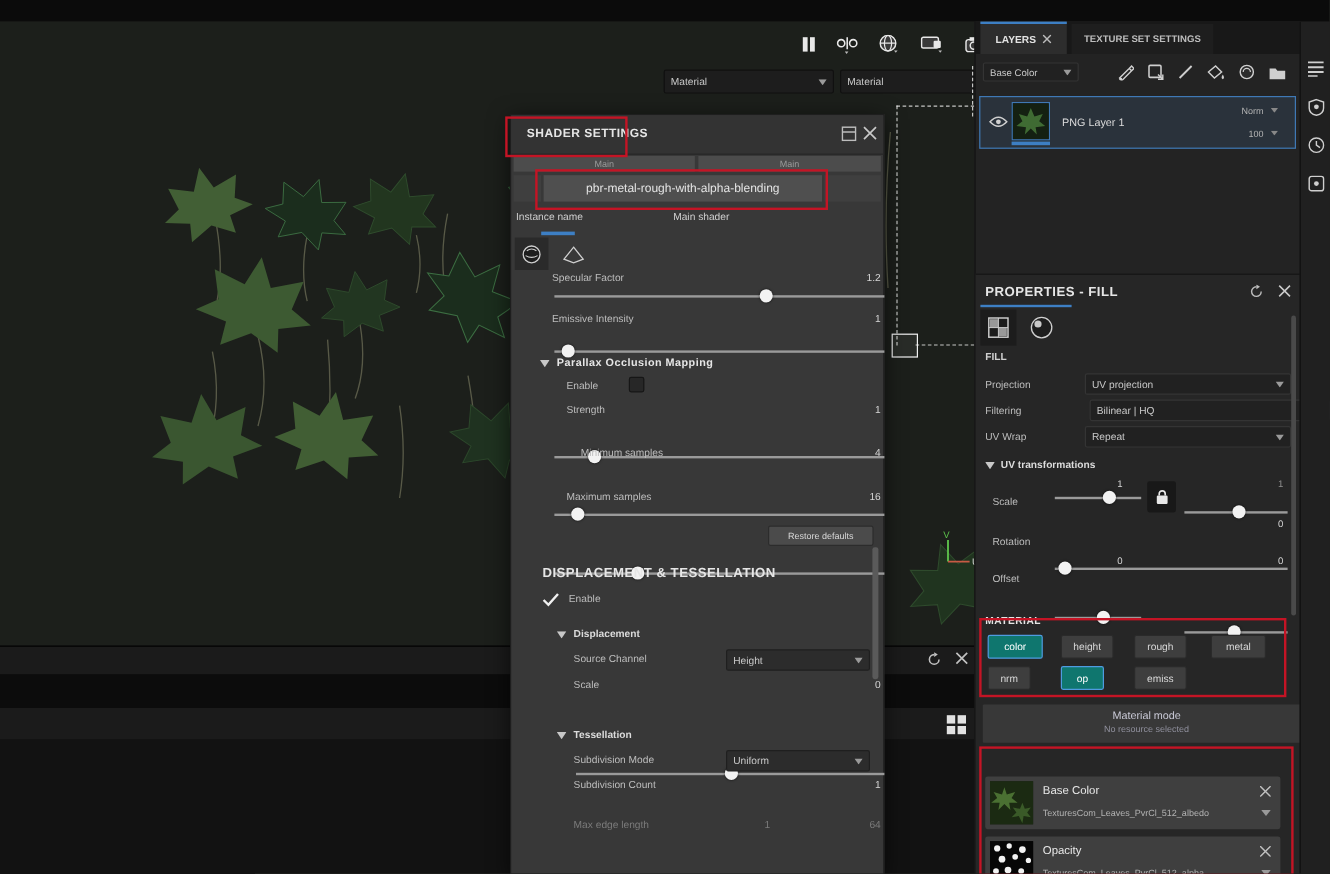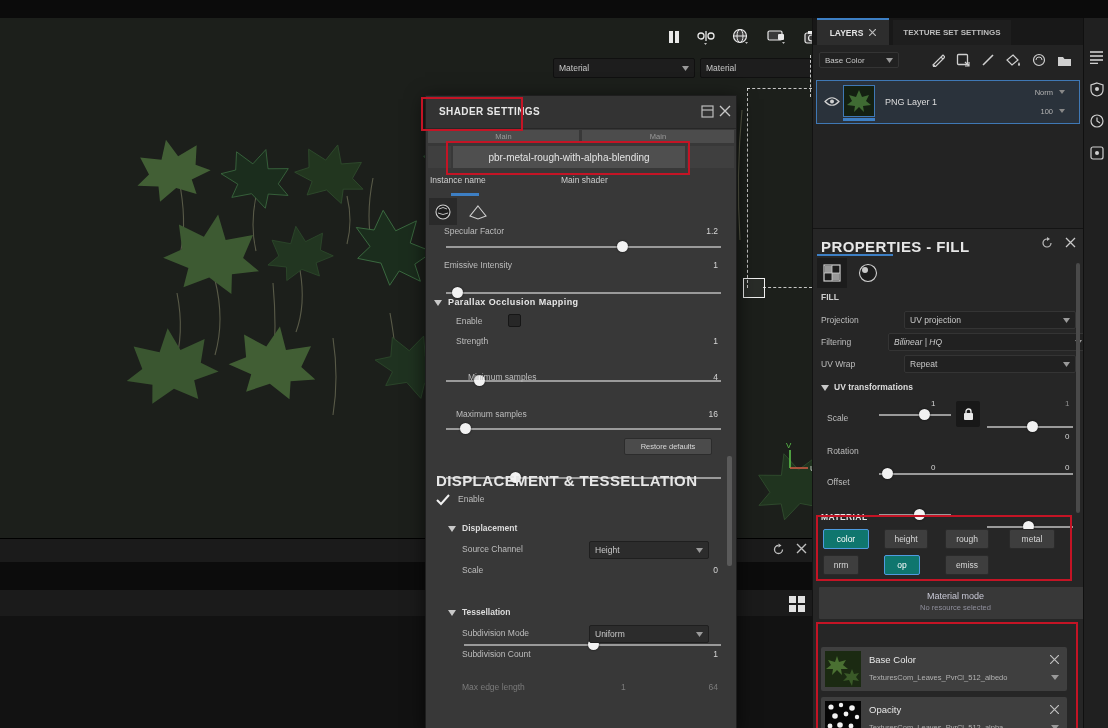--- a/index.html
+++ b/index.html
@@ -2,21 +2,21 @@
 <html><head>
 <meta charset="utf-8">
 <style>
   html,body{margin:0;padding:0;}
   body{width:1108px;height:728px;position:relative;overflow:hidden;background:#232323;
        font-family:"Liberation Sans",sans-serif;color:#ccc;-webkit-font-smoothing:antialiased;}
   .abs{position:absolute;}
   .panel{background:#262626;}
   .lbl{font-size:8.5px;color:#bdbdbd;white-space:nowrap;}
   .val{font-size:8.5px;color:#d5d5d5;white-space:nowrap;}
-  .hdr{font-size:15px;font-weight:bold;color:#e6e6e6;letter-spacing:.4px;white-space:nowrap;}
+  .hdr{font-size:11px;font-weight:bold;color:#e6e6e6;letter-spacing:.4px;white-space:nowrap;}
   .drop{background:#212121;border:1px solid #343434;border-radius:2px;display:flex;align-items:center;
         justify-content:space-between;padding:0 5px;font-size:8.5px;color:#c9c9c9;box-sizing:border-box;}
   .drop .chev{width:7px;height:5px;flex:0 0 auto;margin-left:4px;}
   .chev svg,.icon svg{display:block;}
   .sl{position:relative;height:12px;}
   .sl .track{position:absolute;left:0;right:0;top:5px;height:1.5px;background:#9a9a9a;}
   .sl .handle{position:absolute;top:0;width:11px;height:11px;border-radius:50%;background:#f2f2f2;
               transform:translateX(-5px);box-shadow:0 0 2px rgba(0,0,0,.8);}
   .dialog{background:#383838;box-shadow:0 4px 18px rgba(0,0,0,.65);border:1px solid #1e1e1e;}
   .red-box{border:2px solid #c41425;background:transparent;pointer-events:none;z-index:40;}
@@ -225,21 +225,21 @@
       </span>
   </div>
   <div class="abs" style="left:40px;top:104px;width:24px;height:24px;display:flex;align-items:center;justify-content:center;">
     <span class="icon">
       <svg width="18" height="15">
           <path d="M9,1 L17,11 L9,14 L1,11 Z" fill="none" stroke="#cfcfcf" stroke-width="1.1"></path>
         </svg>
       </span>
   </div>
 
-  <div class="abs" style="left:0;top:130px;width:310px;height:503px;overflow:hidden;">
+  <div class="abs" style="left:16px;top:130px;width:310px;height:503px;overflow:hidden;">
 
     <span class="lbl abs" style="left:18px;top:0px;">Specular Factor</span>
     <span class="val abs" style="right:18px;top:0px;">1.2</span>
     <div class="sl abs" style="left:20px;top:15px;width:275px;">
         <div class="track"></div>
         <div class="handle" style="left: 64%;"></div>
       </div>
 
     <span class="lbl abs" style="left:18px;top:34px;">Emissive Intensity</span>
     <span class="val abs" style="right:18px;top:34px;">1</span>
@@ -479,21 +479,21 @@
     <span class="lbl abs" style="left:8px;top:86px;">Projection</span>
     <div class="abs drop" style="left:91px;top:82px;width:172px;height:18px;">
       <span>UV projection</span>
       <span class="chev">
           <svg width="7" height="5">
             <path d="M0,0 L7,0 L3.5,5 Z" fill="#9a9a9a"></path>
           </svg>
         </span>
     </div>
     <span class="lbl abs" style="left:8px;top:108px;">Filtering</span>
-    <div class="abs drop" style="left:75px;top:104px;width:200px;height:18px;font-style:italic;">
+    <div class="abs drop" style="left:95px;top:104px;width:200px;height:18px;">
       <span>Bilinear | HQ</span>
       <span class="chev">
           <svg width="7" height="5">
             <path d="M0,0 L7,0 L3.5,5 Z" fill="#9a9a9a"></path>
           </svg>
         </span>
     </div>
     <span class="lbl abs" style="left:8px;top:130px;">UV Wrap</span>
     <div class="abs drop" style="left:91px;top:126px;width:172px;height:18px;">
       <span>Repeat</span>

